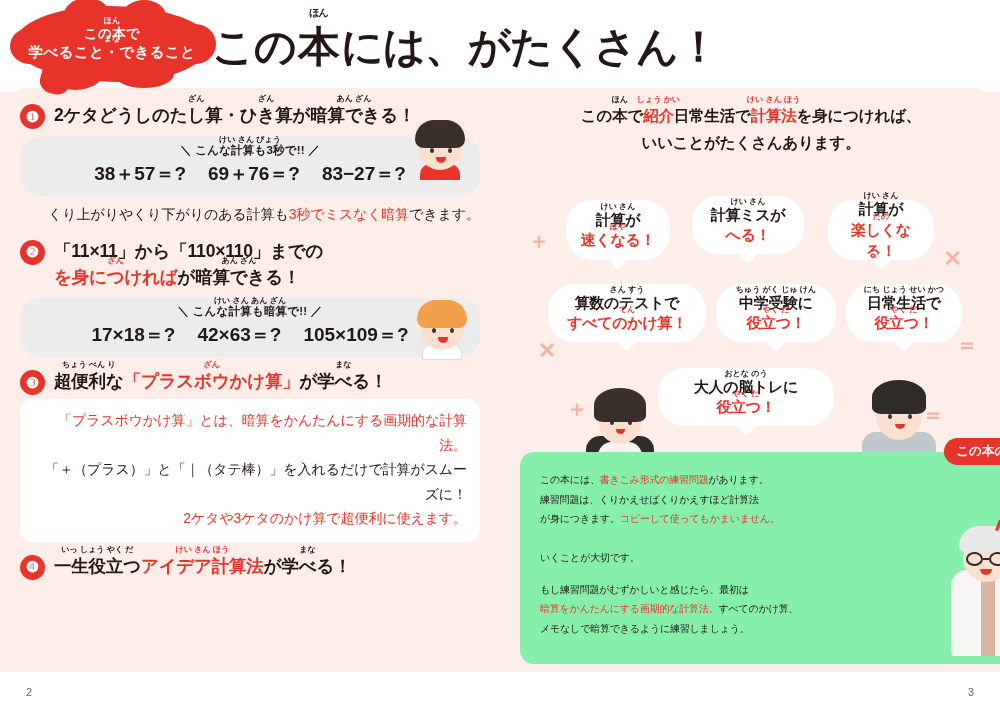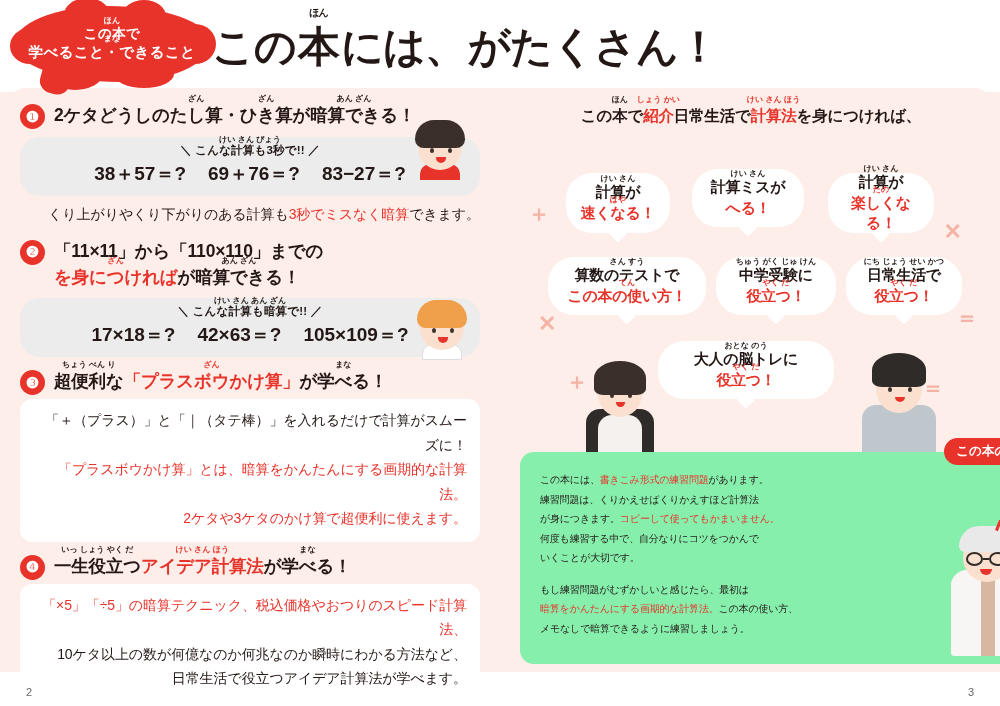--- a/index.html
+++ b/index.html
@@ -325,44 +325,40 @@
     </div>
 
     <div class="item">
       <div class="item-head">
         <div class="num-badge">❸</div>
         <div class="item-title">
           <span class="rbx"><span class="rb">ちょう べん り</span><span>超便利な</span></span><span class="red rbx"><span class="rb">ざん</span><span>「プラスボウかけ算」</span></span><span class="rbx"><span class="rb">まな</span><span>が学べる！</span></span>
         </div>
       </div>
       <div class="white-card">
+        <div class="note"><span class="red">「プラスボウかけ算」とは、暗算をかんたんにする画期的な計算法。</span></div>
         <div class="note"><span>「＋（プラス）」と「｜（タテ棒）」を入れるだけで計算がスムーズに！</span></div>
-        <div class="note"><span class="red">「プラスボウかけ算」とは、暗算をかんたんにする画期的な計算法。</span></div>
         <div class="note"><span class="red">2ケタや3ケタのかけ算で超便利に使えます。</span></div>
       </div>
     </div>
 
     <div class="item">
       <div class="item-head">
         <div class="num-badge">❹</div>
         <div class="item-title">
           <span class="rbx"><span class="rb">いっ しょう やく だ</span><span>一生役立つ</span></span><span class="red rbx"><span class="rb">けい さん ほう</span><span>アイデア計算法</span></span><span class="rbx"><span class="rb">まな</span><span>が学べる！</span></span>
         </div>
       </div>
-      <div class="white-card">
-        <div class="note"><span class="red">「×5」「÷5」の暗算テクニック、税込価格やおつりのスピード計算法、</span></div>
-        <div class="note"><span>10ケタ以上の数が何億なのか何兆なのか瞬時にわかる方法など、</span></div>
-        <div class="note"><span>日常生活で役立つアイデア計算法が学べます。</span></div>
-      </div>
     </div>
   </div>
 
   <div class="right-col">
     <div class="intro">
       <span>この</span><span class="rbx"><span class="rb">ほん</span><span>本</span></span><span>で</span><span class="red rbx"><span class="rb">しょう かい</span><span>紹介</span></span><span>日常生活で</span><span class="red rbx"><span class="rb">けい さん ほう</span><span>計算法</span></span><span>を身につければ、</span><br>
+      <span>いいことがたくさんあります。</span>
     </div>
 
     <div class="bub-area">
       <span class="mark" style="left:8px; top:64px;">＋</span>
       <span class="mark" style="left:18px; top:176px;">✕</span>
       <span class="mark" style="left:46px; top:232px;">＋</span>
       <span class="mark" style="right:20px; top:84px;">✕</span>
       <span class="mark" style="right:4px; top:168px;">＝</span>
       <span class="mark" style="right:38px; top:238px;">＝</span>
 
@@ -383,21 +379,21 @@
       <div class="bubble" style="left:308px; top:38px; width:106px; height:60px;">
         <span>
           <span class="rbx"><span class="rb">けい さん</span><span>計算が</span></span><br>
           <span class="red rbx"><span class="rb">たの</span><span>楽しくなる！</span></span>
         </span>
       </div>
 
       <div class="bubble" style="left:28px; top:122px; width:158px; height:58px;">
         <span>
           <span class="rbx"><span class="rb">さん すう</span><span>算数のテストで</span></span><br>
-          <span class="red rbx"><span class="rb">てん</span><span>この本の使い方！</span></span>
+          <span class="red rbx"><span class="rb">てん</span><span>すべてのかけ算！</span></span>
         </span>
       </div>
 
       <div class="bubble" style="left:196px; top:122px; width:120px; height:58px;">
         <span>
           <span class="rbx"><span class="rb">ちゅう がく じゅ けん</span><span>中学受験に</span></span><br>
           <span class="red rbx"><span class="rb">やく だ</span><span>役立つ！</span></span>
         </span>
       </div>
 
@@ -436,26 +432,26 @@
     </div>
   </div>
 
   <div class="usage-card">
     <div class="usage-tag">この本の使い方</div>
     <div class="usage-text">
       <p>
         <span>この本には、</span><span class="red">書きこみ形式の練習問題</span><span>があります。</span><br>
         <span>練習問題は、くりかえせばくりかえすほど計算法</span><br>
         <span>が身につきます。</span><span class="red">コピーして使ってもかまいません。</span><br>
-        <span>何度も練習する中で、自分なりにコツをつかんで</span><br>
+        <br>
         <span>いくことが大切です。</span>
       </p>
       <p>
         <span>もし練習問題がむずかしいと感じたら、最初は</span><br>
-        <span class="red">暗算をかんたんにする画期的な計算法。</span><span>この本の使い方、</span><br>
+        <span class="red">暗算をかんたんにする画期的な計算法。</span><span>すべてのかけ算、</span><br>
         <span>メモなしで暗算できるように練習しましょう。</span>
       </p>
     </div>
     <div class="doctor">
       <div style="position:absolute; left:16px; top:46px; width:74px; height:86px; background:#f2f0ed; border-radius:16px 16px 4px 4px;"></div>
       <div style="position:absolute; left:28px; top:52px; width:50px; height:80px; background:#d7b7a2; border-radius:8px;"></div>
       <div style="position:absolute; left:16px; top:46px; width:30px; height:86px; background:#f7f6f4; border-radius:16px 0 0 4px;"></div>
       <div style="position:absolute; left:60px; top:46px; width:30px; height:86px; background:#f7f6f4; border-radius:0 16px 4px 0;"></div>
       <div style="position:absolute; left:28px; top:10px; width:48px; height:48px; border-radius:50%; background:#fbe0cf;"></div>
       <div style="position:absolute; left:24px; top:2px; width:56px; height:26px; border-radius:28px 28px 8px 8px; background:#e9e9e9;"></div>

